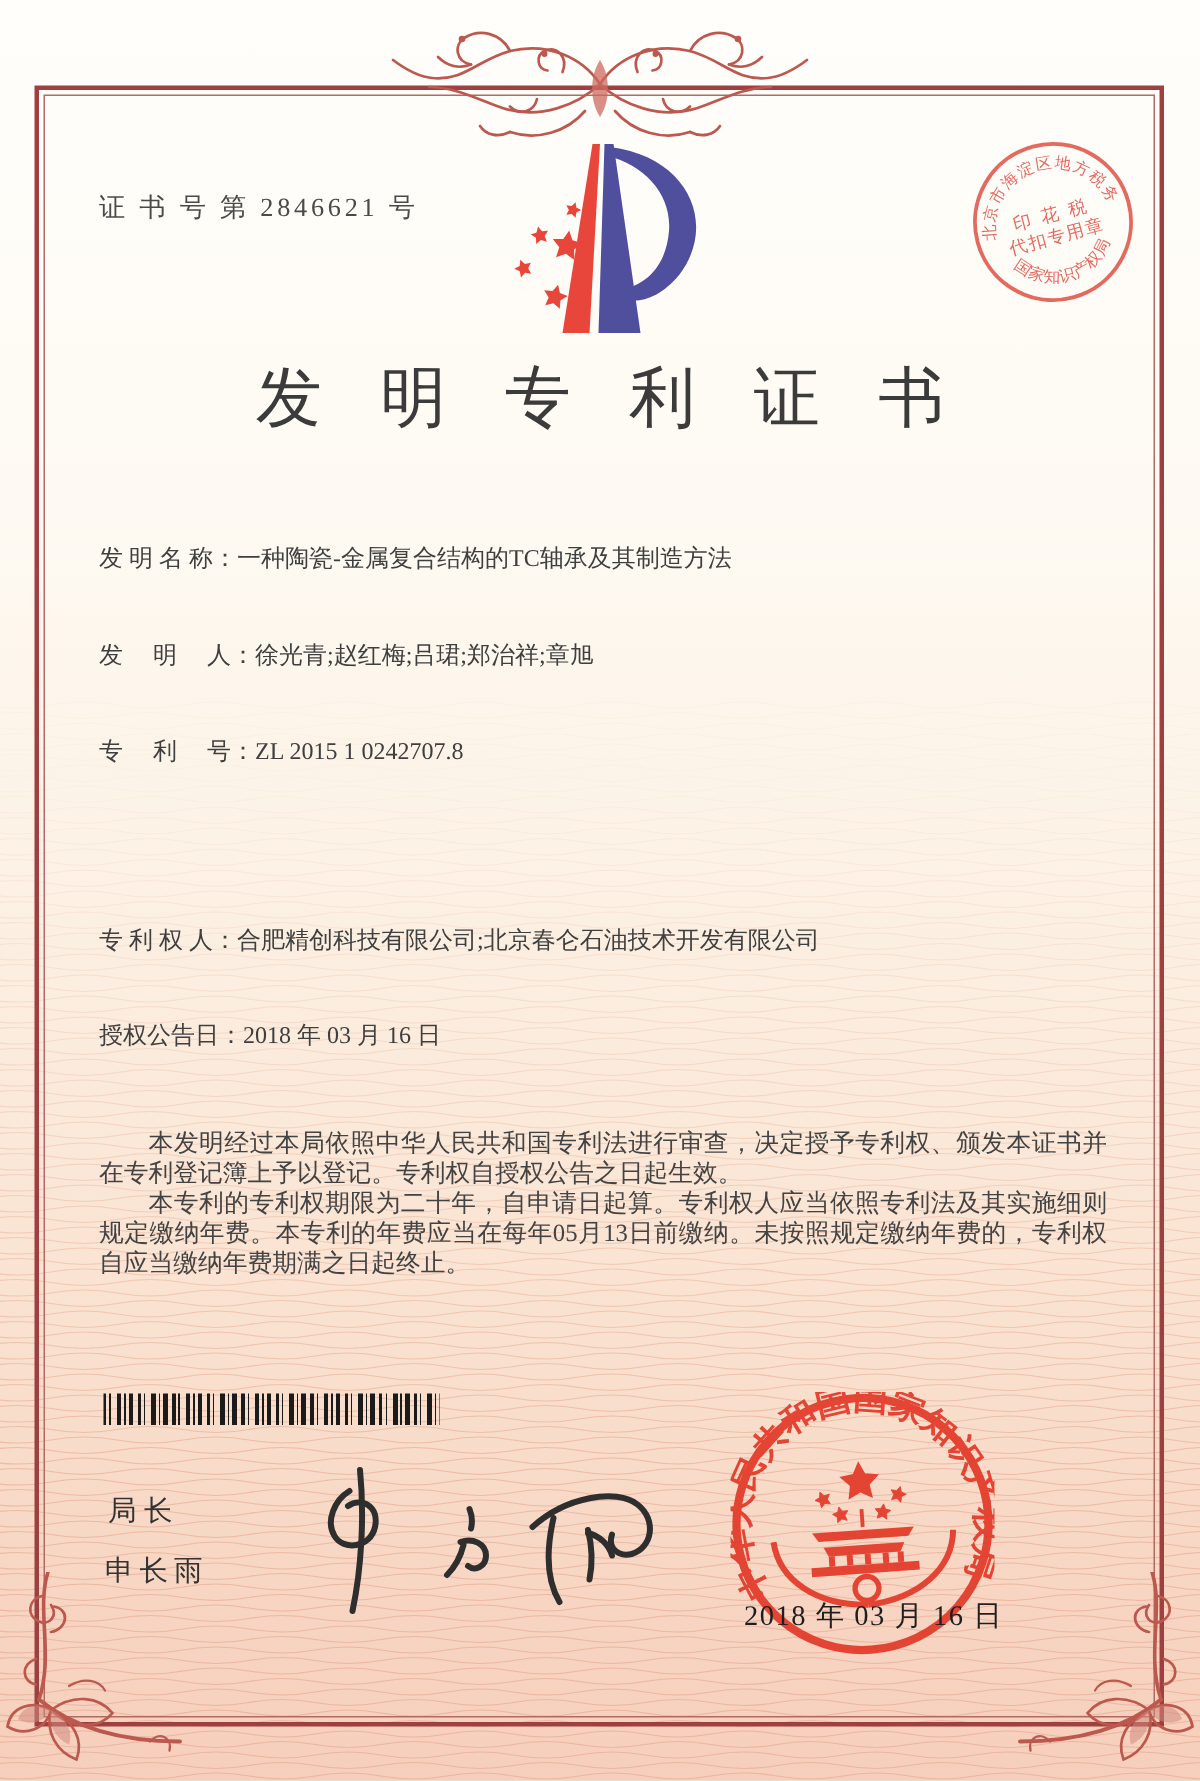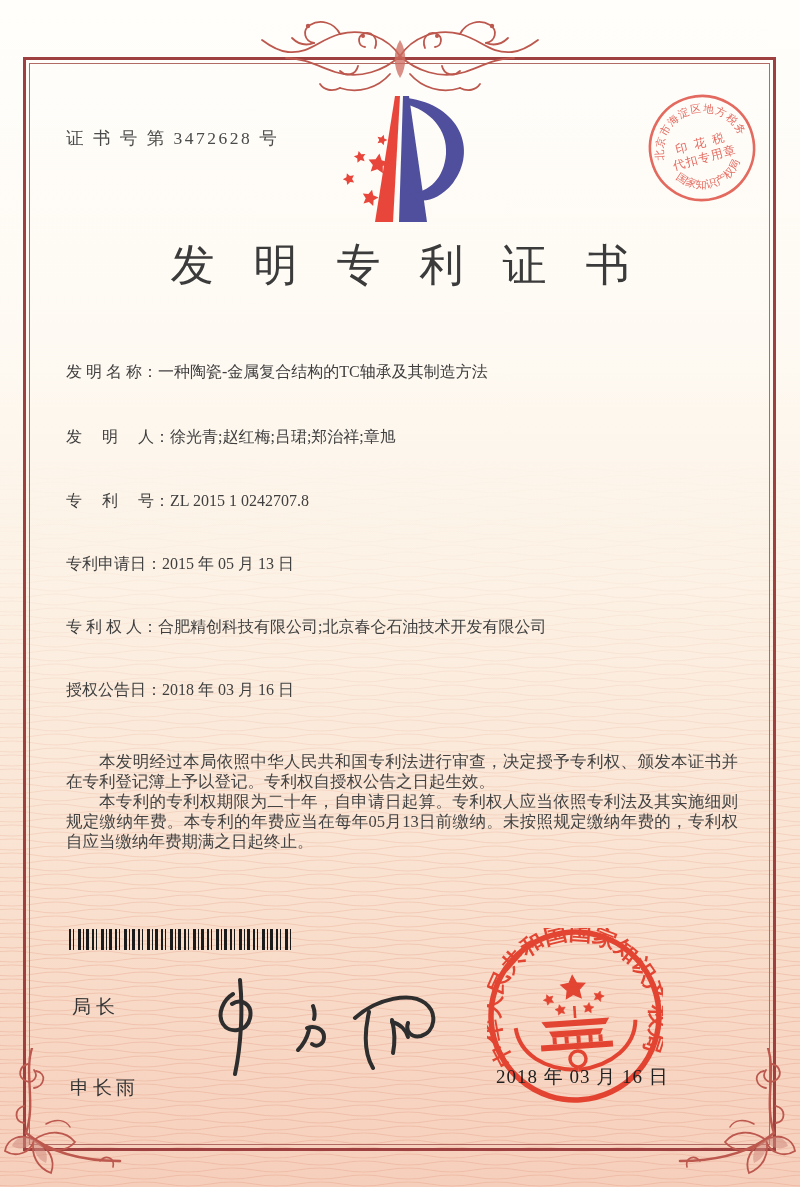--- a/index.html
+++ b/index.html
@@ -40,21 +40,21 @@
     background-image:repeating-linear-gradient(90deg,
       #1b1b1b 0 2px, transparent 2px 4px,
       #1b1b1b 4px 5px, transparent 5px 9px,
       #1b1b1b 9px 12px, transparent 12px 14px,
       #1b1b1b 14px 15px, transparent 15px 17px,
       #1b1b1b 17px 20px, transparent 20px 23px);
   }
   .director-label { position:absolute; left:72px; top:994px; font-size:19px; letter-spacing:5px; color:#333;
     font-family:Liberation Serif, serif; }
   .director-name  { position:absolute; left:70px; top:1034px; font-size:19px; letter-spacing:4px; color:#333;
-    font-family:"Liberation Sans","DejaVu Sans",sans-serif;margin-top:41px; }
+    font-family:"Liberation Sans","DejaVu Sans",sans-serif; }
   .signature { position:absolute; left:195px; top:972px; }
   .seal { position:absolute; left:487px; top:928px; }
   .issue-date { position:absolute; left:496px; top:1064px; font-size:19px; letter-spacing:1px; color:#1f1f1f; z-index:5; }
   .tax-stamp { position:absolute; left:644px; top:90px; }
   .logo { position:absolute; left:335px; top:90px; }
   svg text { font-family:"Liberation Serif","DejaVu Serif",serif; }
 </style>
 </head>
 <body>
 
@@ -200,21 +200,21 @@
       <path d="M30,92 c15,-11 32,-9 41,2 c-9,11 -28,11 -41,-2" stroke-width="1.8"></path>
       <path d="M42,76 c10,-6 20,-4 24,3" stroke-width="1.5"></path>
     </g>
     <path d="M30,92 c-9,-5 -19,-3 -22,6 c8,5 18,2 22,-6" fill="#d08a7e" opacity="0.55"></path>
     <path d="M30,92 c-2,10 3,19 12,23 c3,-9 -2,-18 -12,-23" fill="#d08a7e" opacity="0.55"></path>
   </svg>
   <svg class="ornament" style="left:678px;top:1048px;" width="118" height="139" viewBox="0 0 118 139">
     <use href="#flourish" transform="translate(118,0) scale(-1,1)"></use>
   </svg>
 
-  <div class="cert-no">证 书 号 第 3472628 号</div>
+  <div class="cert-no">证 书 号 第 2846621 号</div>
 
   <svg class="logo" width="150" height="140" viewBox="0 0 150 140">
     <defs>
       <path id="star" d="M0,-10L2.94,-4.05L9.51,-3.09L4.76,1.55L5.88,8.09L0,5L-5.88,8.09L-4.76,1.55L-9.51,-3.09L-2.94,-4.05Z"></path>
     </defs>
     <polygon points="60,6 65,6 58,132 40,132" fill="#e8463a"></polygon>
     <polygon points="68,6 74,6 92,132 64,132" fill="#4f4f9d"></polygon>
     <path d="M72,8 C125,15 143,60 118,93 C100,115 80,113 74,104 C95,102 109,88 111,64 C113,40 95,20 70,14 Z" fill="#4f4f9d"></path>
     <use href="#star" transform="translate(47,50) scale(0.55) rotate(18)" fill="#e8463a"></use>
     <use href="#star" transform="translate(25,67) scale(0.62) rotate(-12)" fill="#e8463a"></use>
@@ -244,23 +244,20 @@
   <div class="title">发 明 专 利 证 书</div>
 
   <div class="field" style="top:362px">
     <span class="lbl">发 明 名 称：</span><span class="val">一种陶瓷-金属复合结构的TC轴承及其制造方法</span>
   </div>
   <div class="field" style="top:427px">
     <span class="lbl">发　 明　 人：</span><span class="val">徐光青;赵红梅;吕珺;郑治祥;章旭</span>
   </div>
   <div class="field" style="top:491px">
     <span class="lbl">专　 利　 号：</span><span class="val">ZL 2015 1 0242707.8</span>
-  </div>
-  <div class="field" style="top:554px">
-    <span class="lbl">专利申请日：</span><span class="val">2015 年 05 月 13 日</span>
   </div>
   <div class="field" style="top:617px">
     <span class="lbl">专 利 权 人：</span><span class="val">合肥精创科技有限公司;北京春仑石油技术开发有限公司</span>
   </div>
   <div class="field" style="top:680px">
     <span class="lbl">授权公告日：</span><span class="val">2018 年 03 月 16 日</span>
   </div>
 
   <div class="paras">
     <p>本发明经过本局依照中华人民共和国专利法进行审查，决定授予专利权、颁发本证书并在专利登记簿上予以登记。专利权自授权公告之日起生效。</p>

